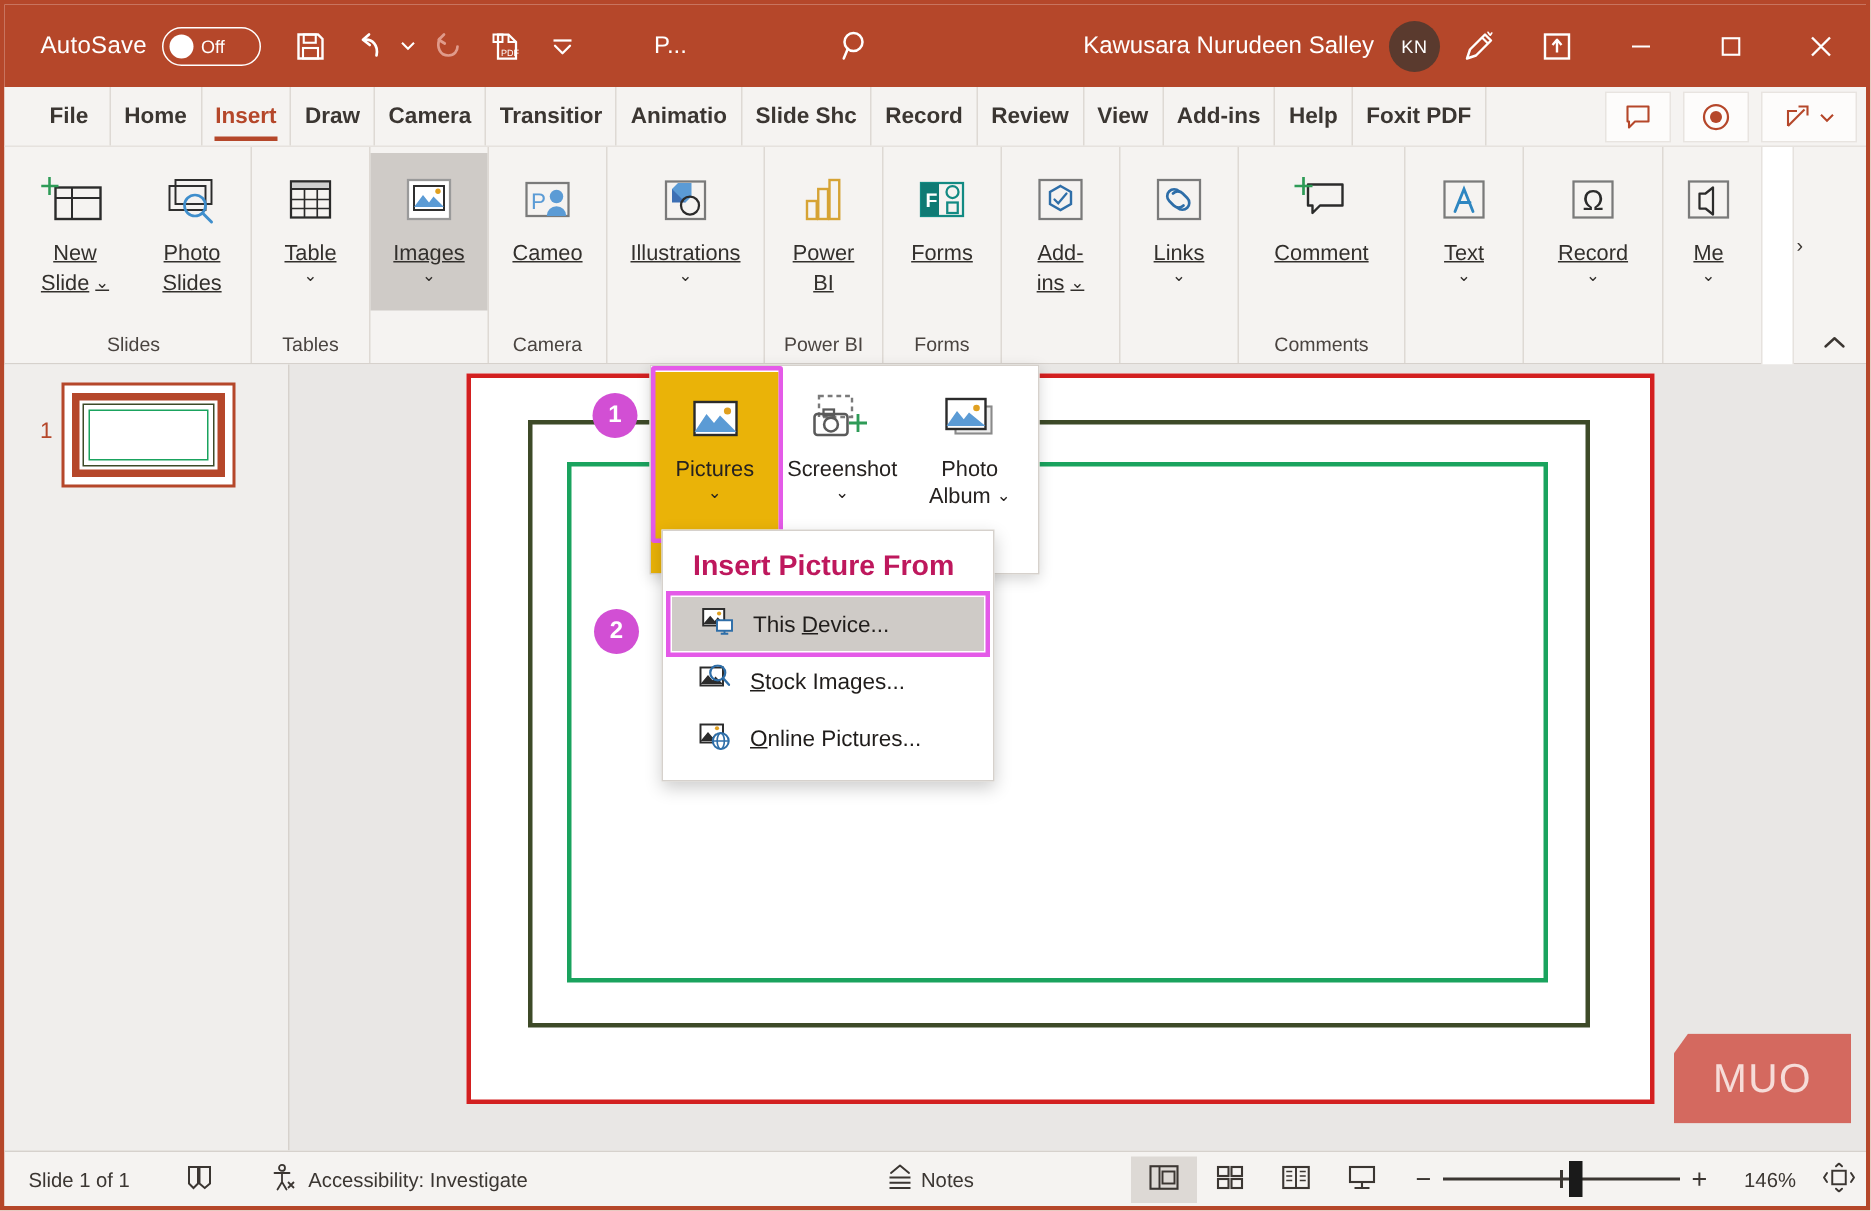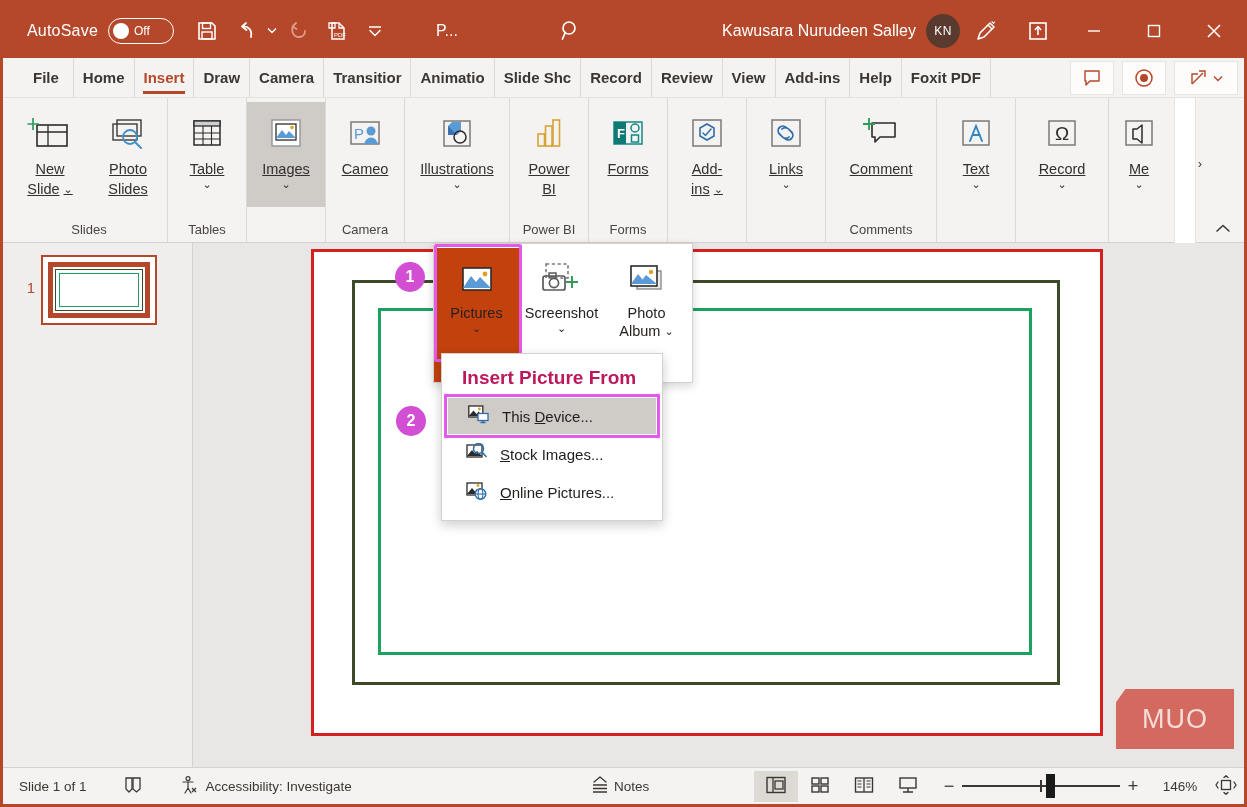--- a/index.html
+++ b/index.html
@@ -196,21 +196,21 @@
     background:#ffffff;
     border:1px solid #d6d1cc;
     box-shadow:0 3px 9px rgba(0,0,0,.17);
     display:flex; padding-top:4px;
     z-index:40;
   }
   .gitem {
     width:85px; display:flex; flex-direction:column; align-items:center;
     padding-top:10px; cursor:pointer; text-align:center;
   }
-  .gitem.selected { background:#c2410c; }
+  .gitem.selected { background:#eab308; }
   .gitem .ico { height:46px; display:flex; align-items:center; justify-content:center; }
   .gitem .lbl { font-size:14.5px; color:#262220; line-height:18px; }
   .gitem .chev { font-size:11px; color:#262220; }
   .gallery-highlight {
     position:absolute; left:241px; top:1px;
     width:88px; height:118px;
     border:3px solid #e45ae8;
     border-radius:2px; pointer-events:none; z-index:45;
   }
 

